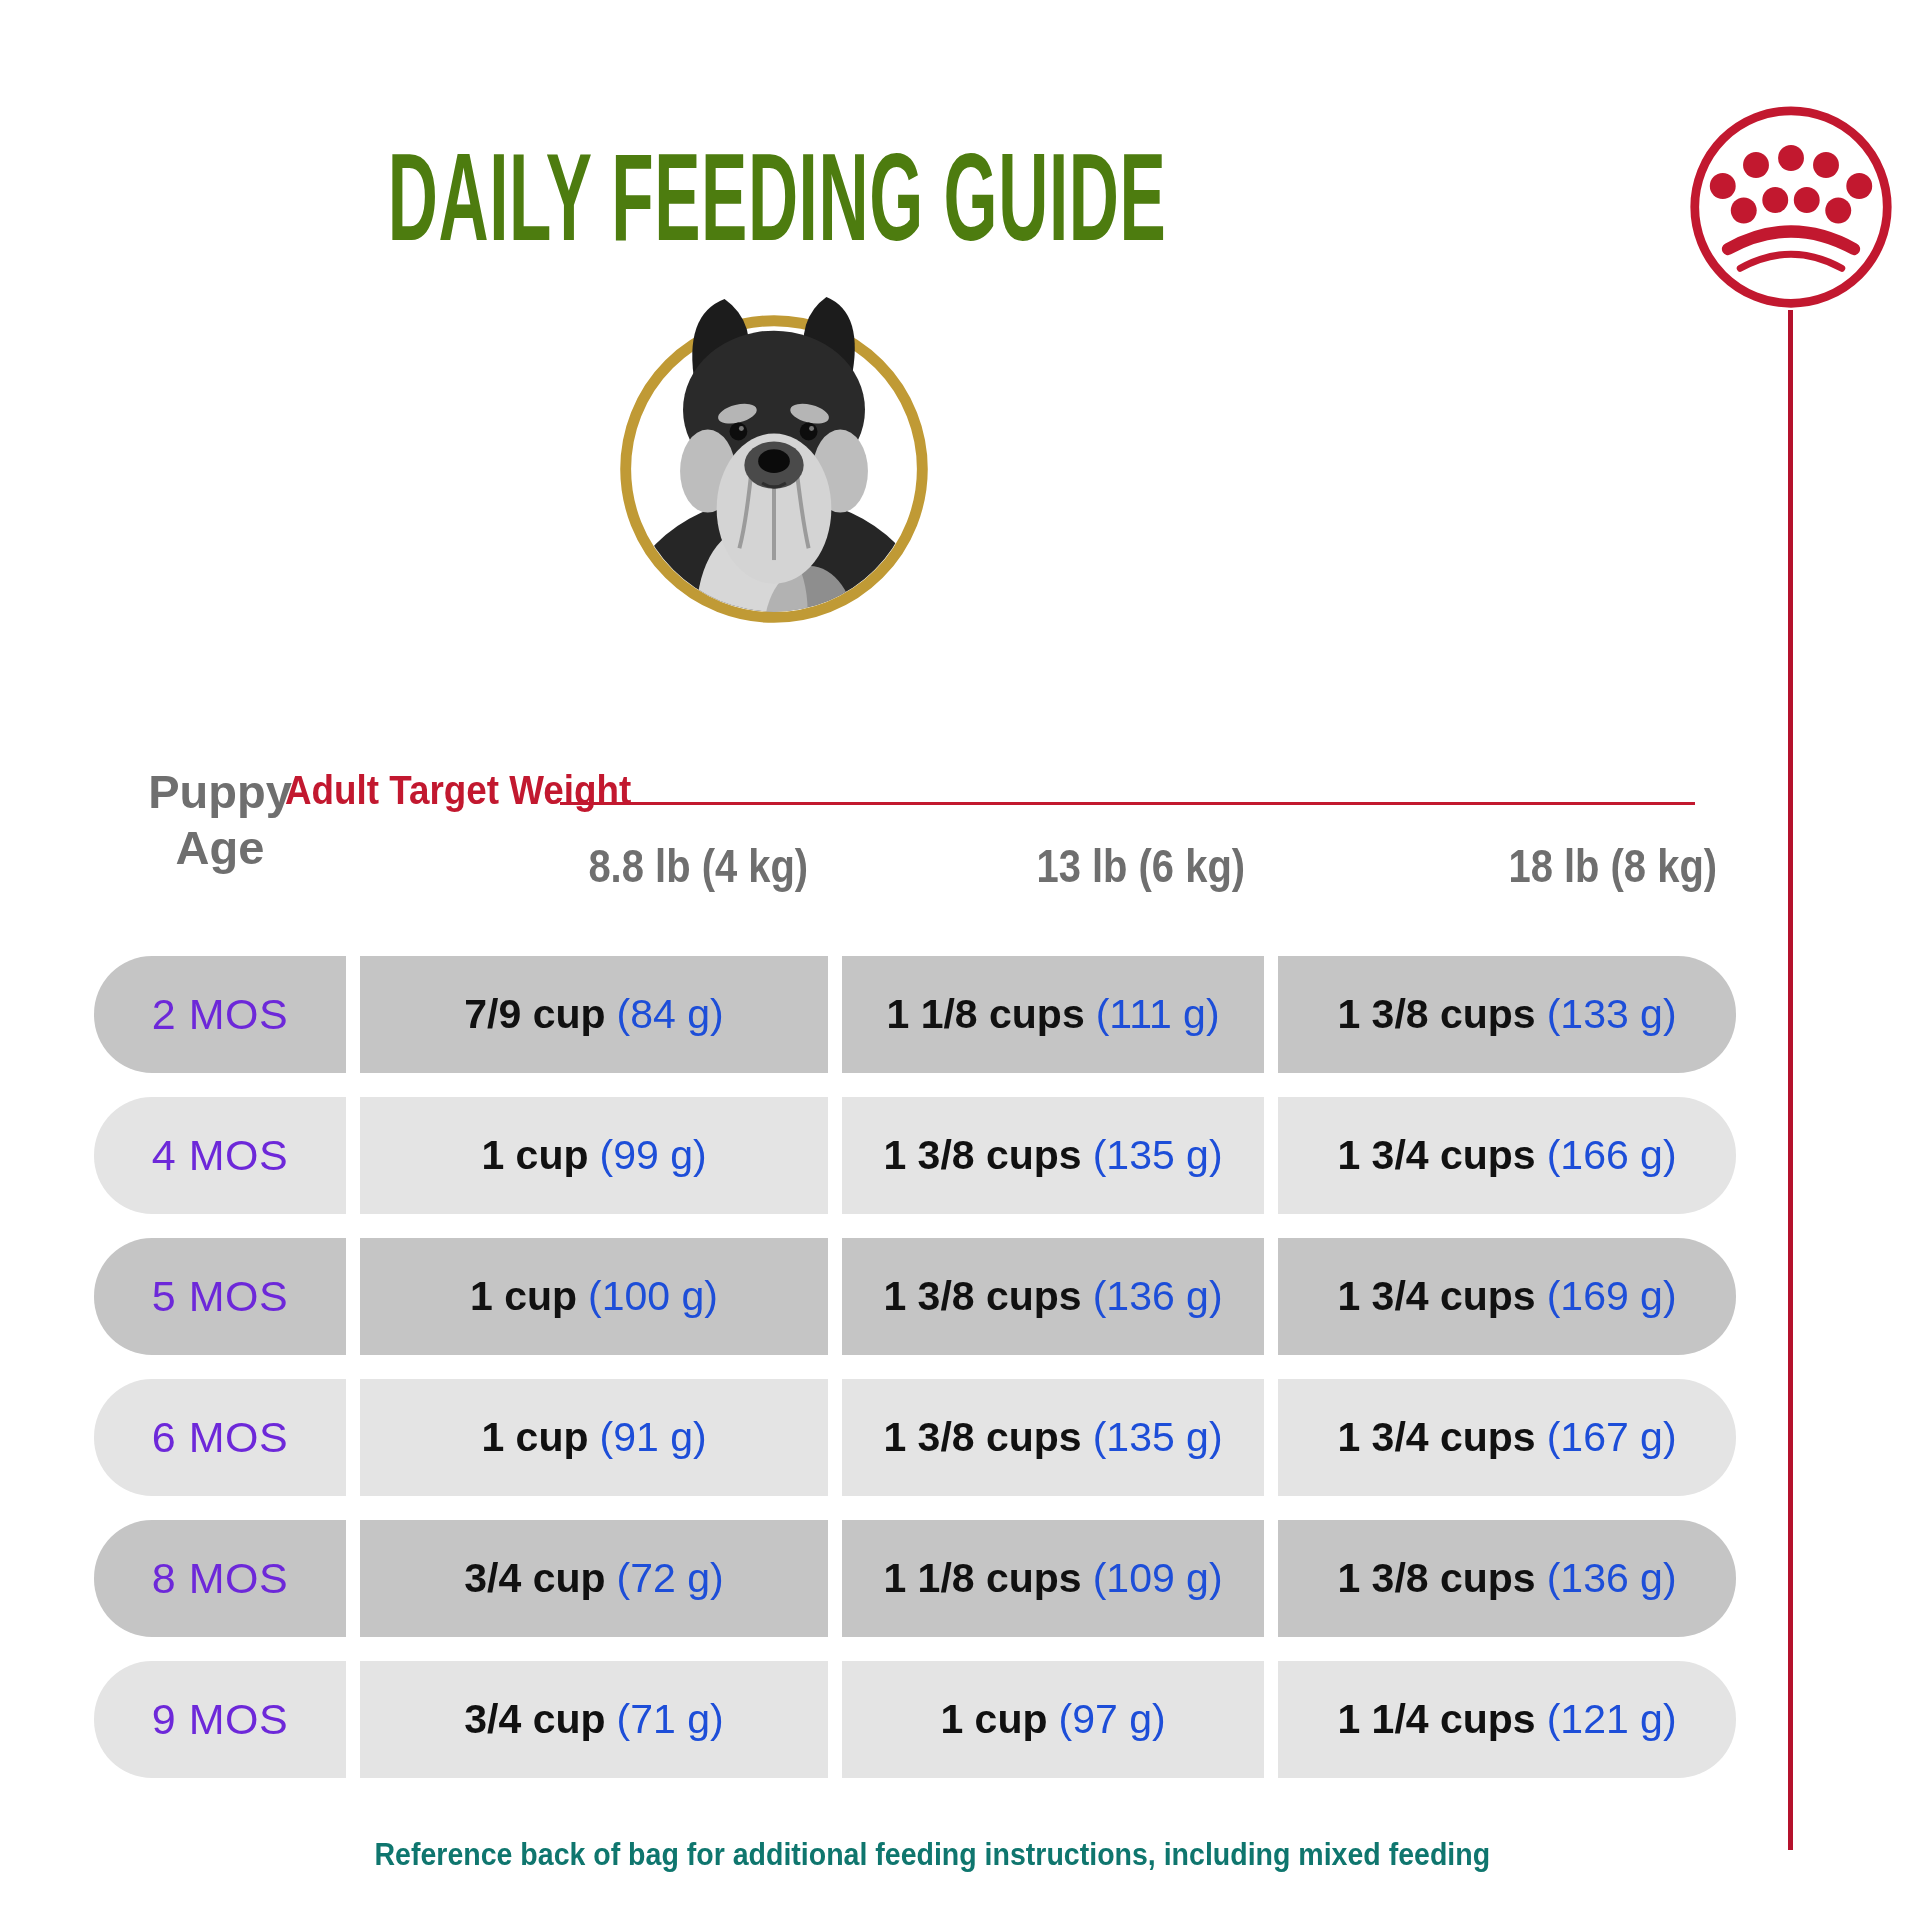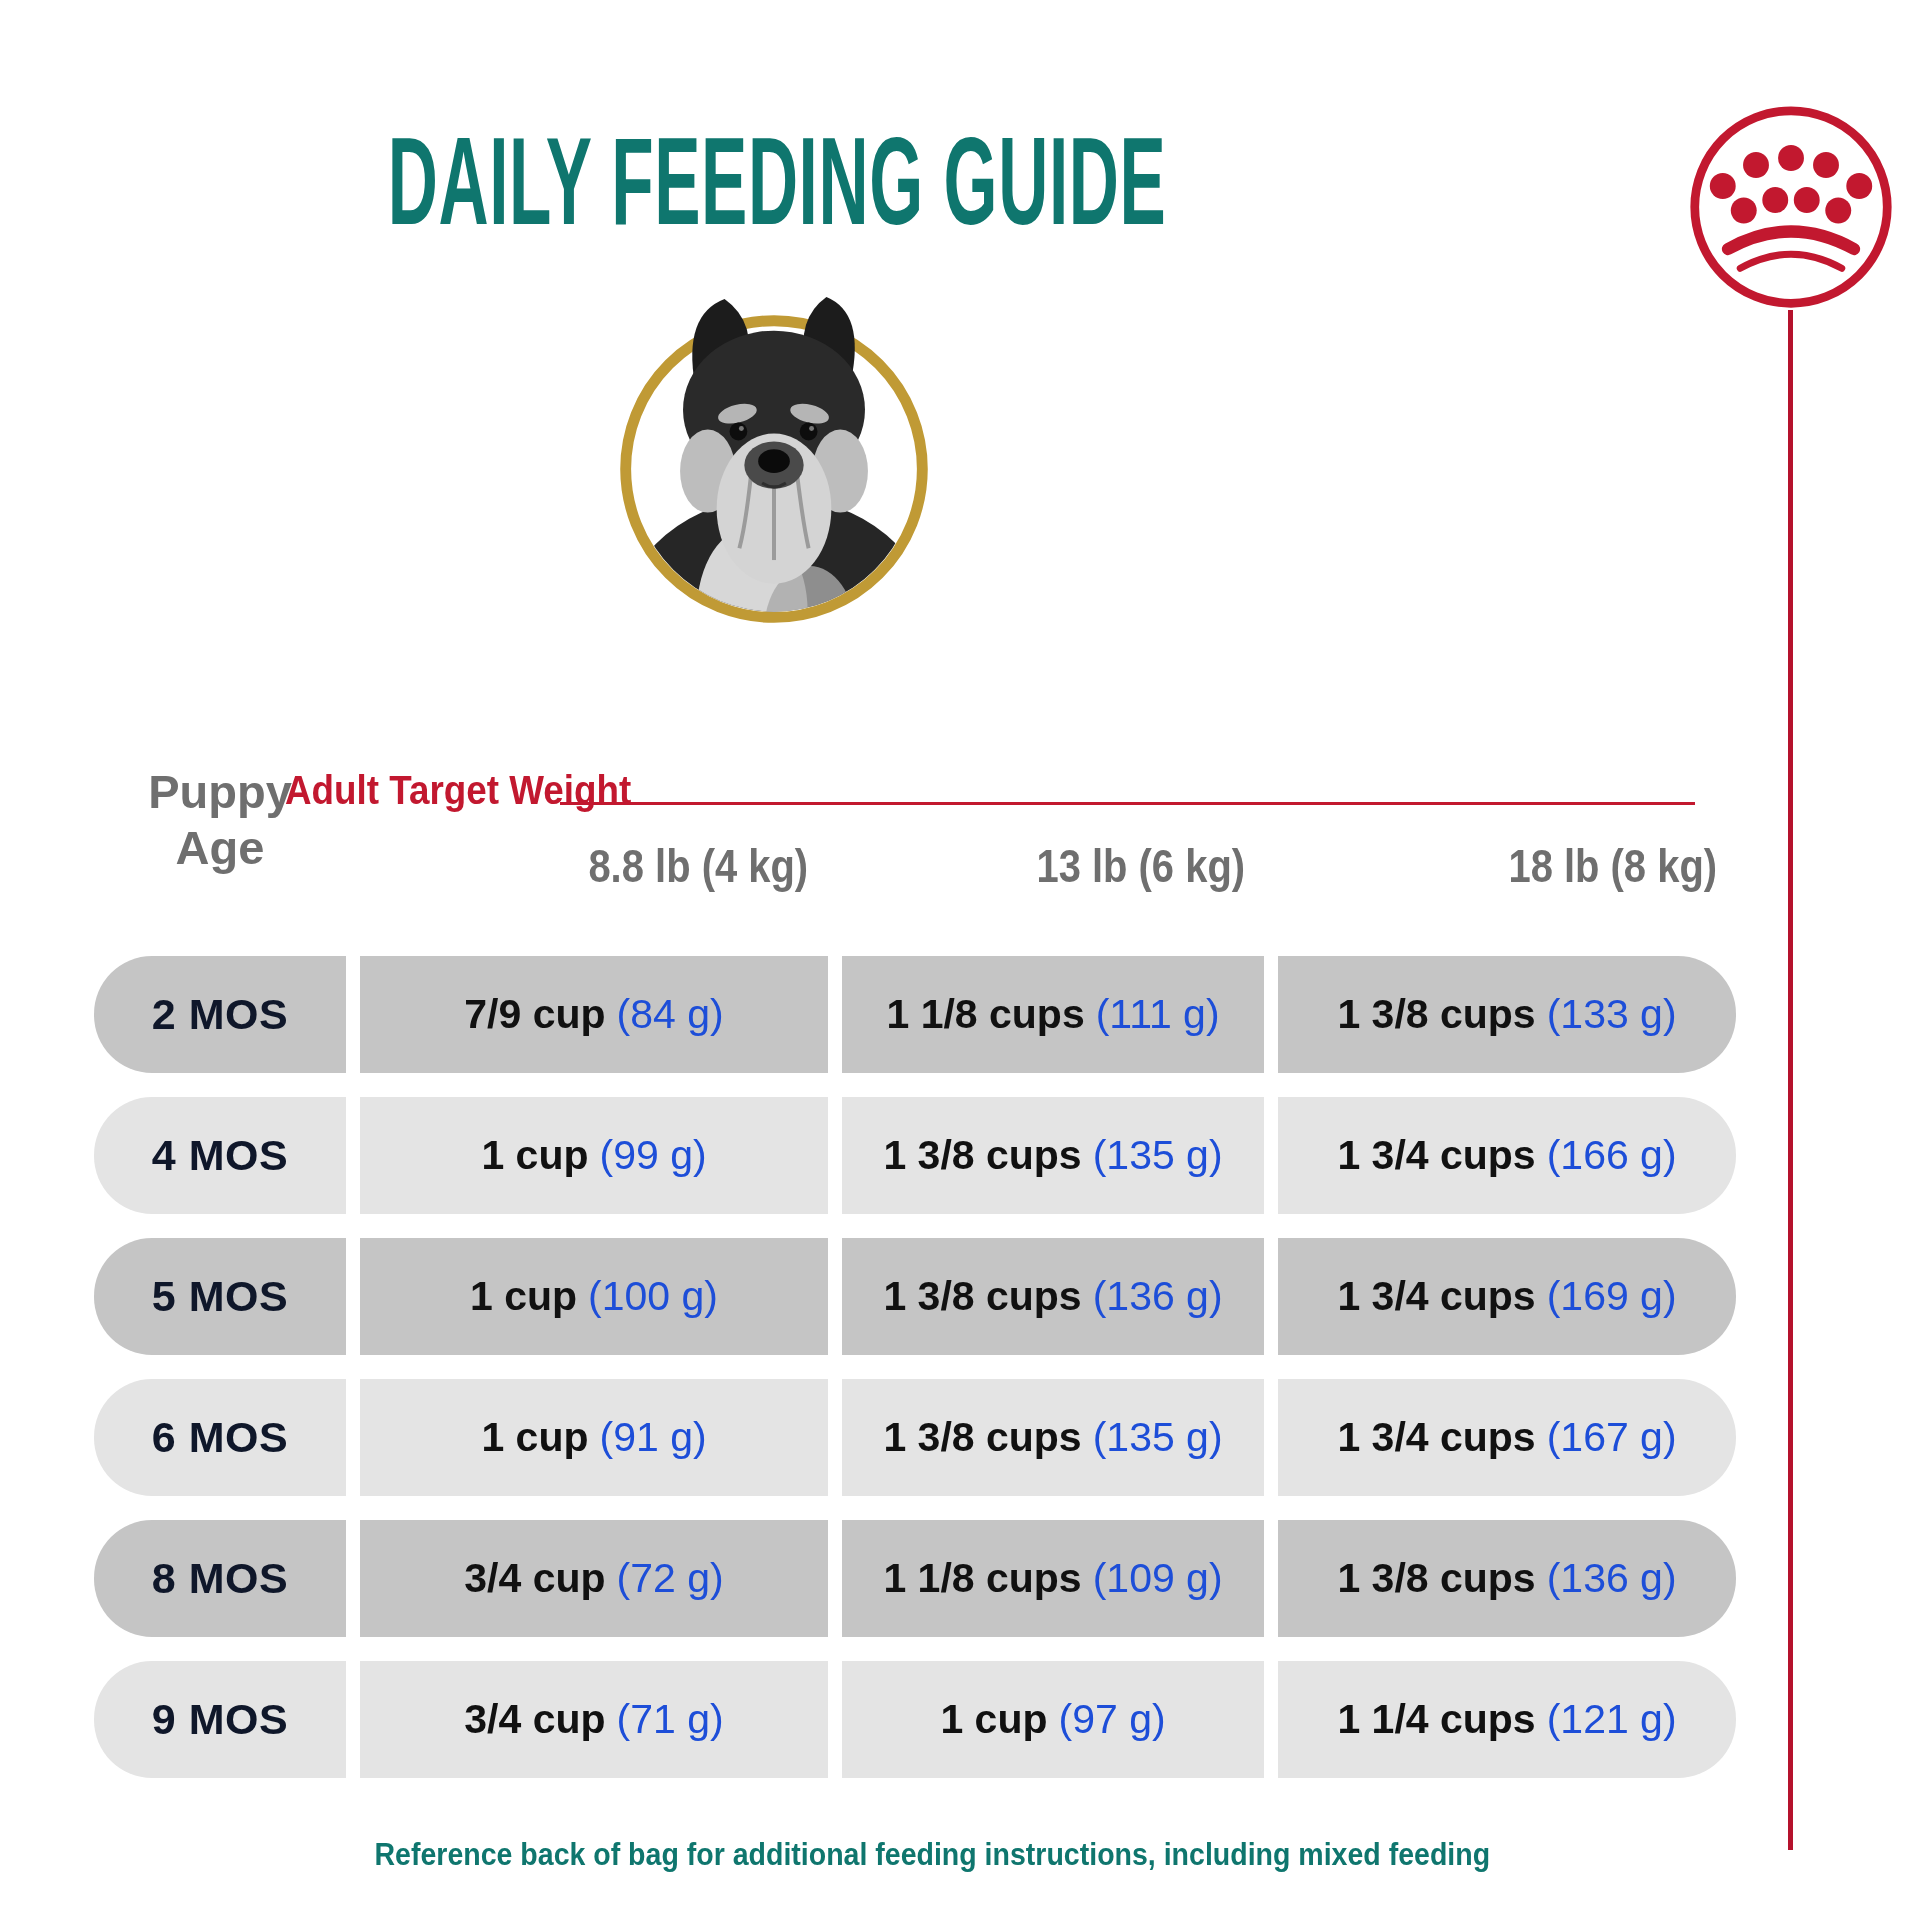--- a/index.html
+++ b/index.html
@@ -2,22 +2,22 @@
 <html><head>
 <meta charset="utf-8">
 <style>
   html,body{margin:0;padding:0;background:#ffffff;}
   .canvas{
     position:relative;width:1927px;height:1927px;background:#ffffff;overflow:hidden;
     font-family:"Liberation Sans", sans-serif;
   }
   
   .title{
-    position:absolute;top:117px;left:0;width:1554px;text-align:center;
-    font-size:124px;font-weight:700;color:#0f766e;line-height:129px;white-space:nowrap;
+    position:absolute;top:133px;left:0;width:1554px;text-align:center;
+    font-size:124px;font-weight:700;color:#4d7c0f;line-height:129px;white-space:nowrap;
   }
   .title .squeeze{display:inline-block;transform:scaleX(0.56);transform-origin:center;letter-spacing:1px;}
   
   .logo{position:absolute;left:1686px;top:102px;width:210px;height:210px;}
   .vline{position:absolute;left:1788px;top:310px;width:5px;height:1540px;background:#b5122c;}
   
   .puppy{position:absolute;left:596px;top:283px;width:356px;height:386px;}
   
   .age-head{
     position:absolute;left:79px;top:764px;width:282px;text-align:center;
@@ -39,21 +39,21 @@
   
   .table-grid{
     position:absolute;left:94px;top:956px;width:1642px;display:grid;
     grid-template-columns:252px 468px 422px 458px;column-gap:14px;row-gap:24px;grid-auto-rows:117px;
   }
   .cell{display:flex;align-items:center;justify-content:center;white-space:nowrap;}
   .cell.dark{background:#c5c5c5;}
   .cell.light{background:#e4e4e4;}
   .cell.first{border-radius:58px 0 0 58px;}
   .cell.last{border-radius:0 58px 58px 0;}
-  .age-text{font-weight:700;font-size:43px;color:#0f172a;letter-spacing:0.5px;text-align:center;}
+  .age-text{font-weight:400;font-size:43px;color:#6d28d9;letter-spacing:0.5px;text-align:center;}
   .amt{font-weight:700;font-size:41px;color:#111111;}
   .grams{font-weight:400;font-size:41px;color:#1d4ed8;margin-left:11px;}
   
   .footer{
     position:absolute;left:109px;top:1837px;width:1647px;text-align:center;
     color:#0f766e;font-weight:700;font-size:31px;white-space:nowrap;
   }
   .footer .squeeze{display:inline-block;transform:scaleX(0.92);transform-origin:center;}
 </style>
 </head>

